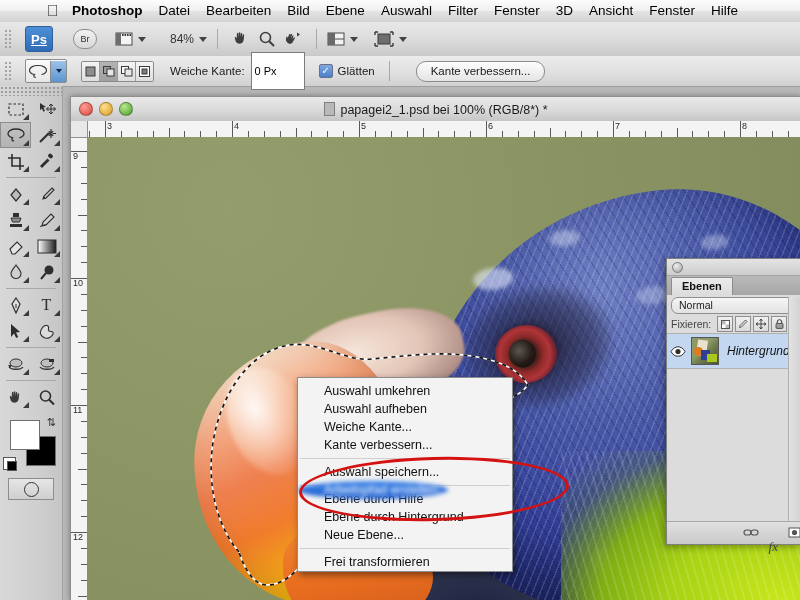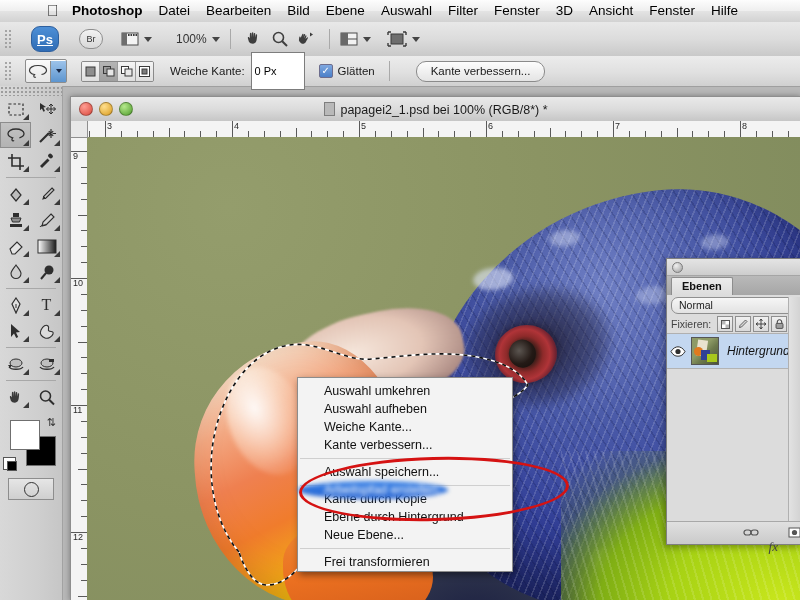--- a/index.html
+++ b/index.html
@@ -30,25 +30,25 @@
     background:linear-gradient(to bottom,#e8e8e8 0%,#dcdcdc 50%,#c9c9c9 100%);
     border-bottom:1px solid #a6a6a6;
     display:flex;align-items:center;
   }
   .grip{
     width:10px;height:22px;margin-left:3px;margin-right:4px;
     background-image:radial-gradient(#9a9a9a 40%,transparent 41%);
     background-size:4px 4px;background-position:1px 1px;opacity:.85;
   }
   .ps-badge{
-    width:26px;height:24px;border-radius:9px;
+    width:26px;height:24px;border-radius:3px;
     background:linear-gradient(to bottom,#4d8fd6,#2f6cb5);
     color:#fff;font-weight:bold;font-size:13px;
     display:flex;align-items:center;justify-content:center;
-    margin-left:14px;border:1px solid #2d5f9e;text-decoration:underline;
+    margin-left:8px;border:1px solid #2d5f9e;text-decoration:underline;
   }
   .br-badge{
     width:22px;height:18px;border-radius:10px;margin-left:20px;
     background:linear-gradient(to bottom,#f2f2f2,#d8d8d8);
     border:1px solid #8e8e8e;color:#333;font-size:9px;
     display:flex;align-items:center;justify-content:center;
   }
   .tool-ic{
     display:flex;align-items:center;justify-content:center;
     color:#3d3d3d;
@@ -367,21 +367,21 @@
         <rect x="1" y="2" width="5" height="12" fill="#6d6d6d"></rect>
         <g fill="#3a3a3a">
           <rect x="7" y="3" width="1.6" height="2"></rect>
           <rect x="9.5" y="3" width="1.6" height="2"></rect>
           <rect x="12" y="3" width="1.6" height="2"></rect>
           <rect x="14.5" y="3" width="1.6" height="2"></rect>
         </g>
       </svg>
   </div>
   <div class="caret"></div>
-  <div class="zoomtxt">100%</div>
+  <div class="zoomtxt">84%</div>
   <div class="caret"></div>
   <div class="vsep"></div>
   <div class="tool-ic" style="width:26px;">
     <svg width="18" height="18" viewBox="0 0 18 18">
         <path d="M4 12c-.6-2-1.6-4.2-1-4.8.6-.6 1.3.2 1.8 1.2.1-2.4 0-4.4.2-5.2.2-.7 1.2-.7 1.3 0 .1.9.2 2.8.3 4.2.1-1.6.1-3.8.3-4.6.2-.8 1.3-.7 1.4 0 .1.9.1 3 .2 4.5.1-1.3.2-3.1.4-3.8.2-.7 1.2-.6 1.3.1.1.8.1 2.6.2 3.8.2-1 .3-2.2.5-2.7.3-.7 1.2-.5 1.2.2 0 1.3-.2 4.2-.6 5.7-.5 1.8-1.6 3.1-3.5 3.1-2.2 0-3.3-.9-4-1.7z" fill="#3e3e3e"></path>
       </svg>
   </div>
   <div class="tool-ic" style="width:26px;">
     <svg width="18" height="18" viewBox="0 0 18 18">
         <circle cx="7.5" cy="7.5" r="5" fill="none" stroke="#3e3e3e" stroke-width="1.6"></circle>
@@ -799,21 +799,21 @@
 
 <div id="ctxmenu">
   <div class="mi">Auswahl umkehren</div>
   <div class="mi">Auswahl aufheben</div>
   <div class="mi">Weiche Kante...</div>
   <div class="mi">Kante verbessern...</div>
   <div class="msep"></div>
   <div class="mi">Auswahl speichern...</div>
   <div class="mi hl">Arbeitspfad erstellen...</div>
   <div class="msep"></div>
-  <div class="mi">Kante durch Kopie</div>
+  <div class="mi">Ebene durch Hilfe</div>
   <div class="mi">Ebene durch Hintergrund</div>
   <div class="mi">Neue Ebene...</div>
   <div class="msep"></div>
   <div class="mi">Frei transformieren</div>
 </div>
 
 <div id="redring"></div>
 
 <div id="layers">
   <div class="pn-top">

